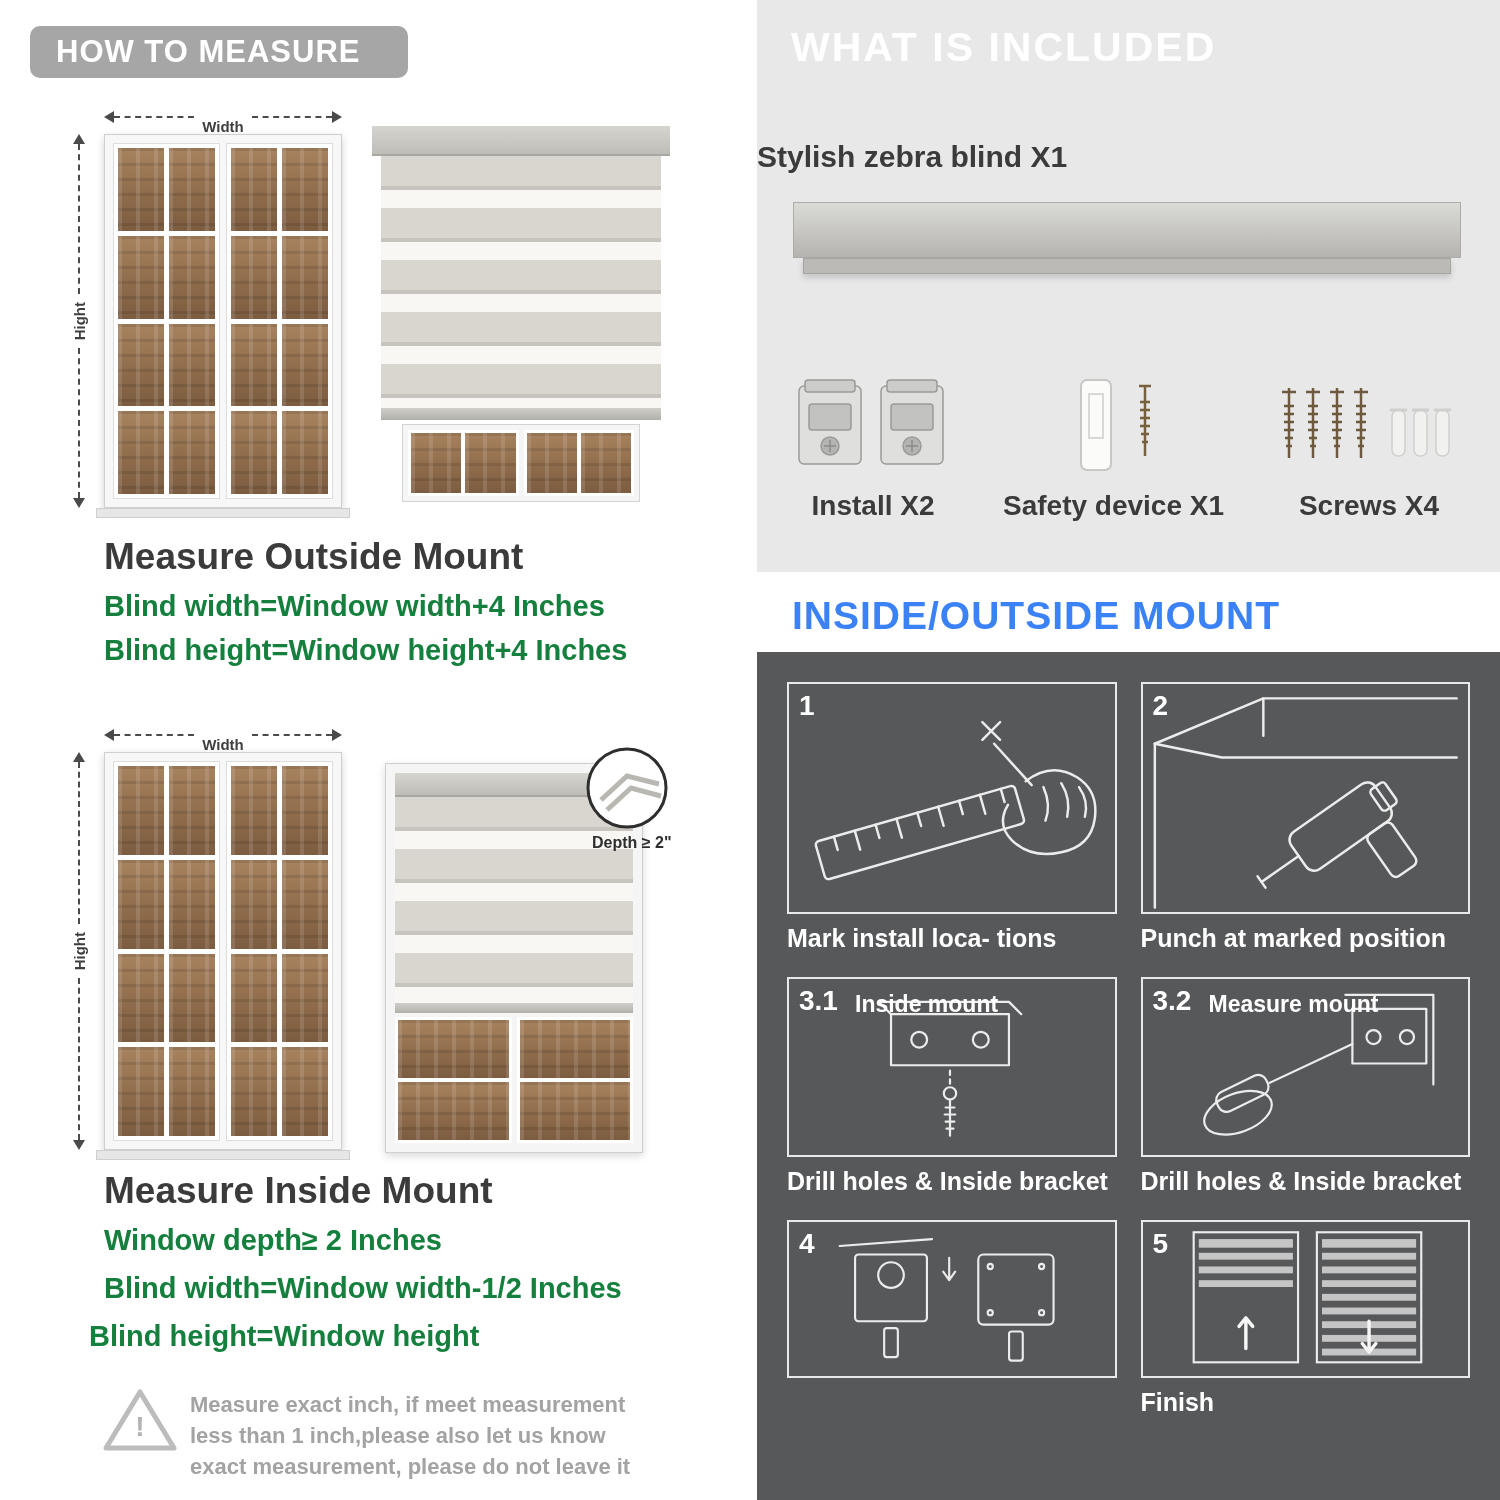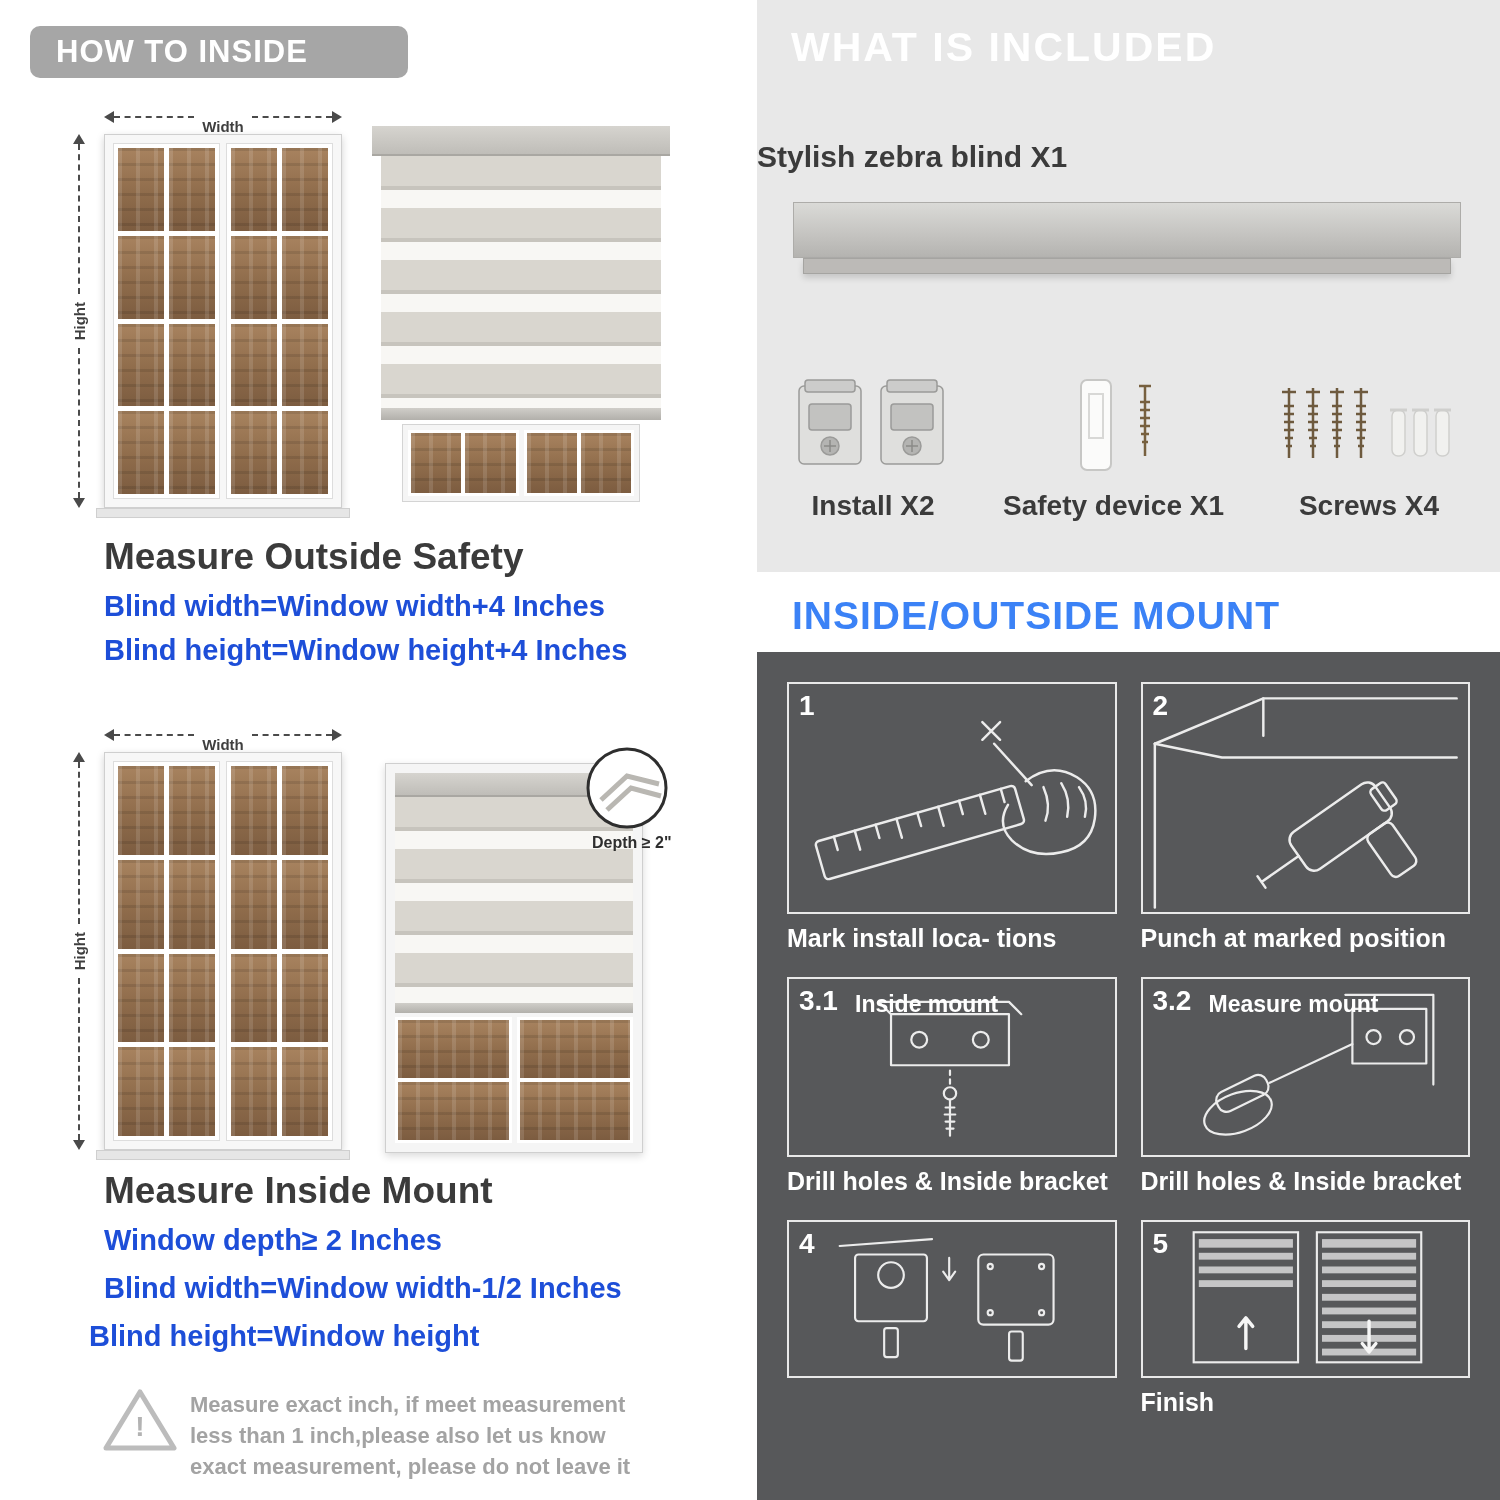--- a/index.html
+++ b/index.html
@@ -55,21 +55,21 @@
                 padding:9px;box-sizing:border-box;display:flex;flex-direction:column;}
   .blind-inside .zebra-head{height:22px;}
   .blind-inside .zebra-body{height:206px;}
   .blind-inside .zebra-foot{height:10px;}
   .bi-panes{flex:1;display:flex;gap:5px;margin-top:4px;}
 
   .depth-circle{position:absolute;left:585px;top:746px;width:84px;height:84px;}
   .depth-label{position:absolute;left:592px;top:834px;font-size:16px;font-weight:bold;color:#2e2e2e;}
 
   .h1{position:absolute;font-size:37px;font-weight:bold;color:#3b3b3b;}
-  .bodyline{position:absolute;font-size:29px;font-weight:bold;color:#1d4ed8;}
+  .bodyline{position:absolute;font-size:29px;font-weight:bold;color:#15803d;}
 
   .note-icon{position:absolute;left:102px;top:1386px;width:76px;height:68px;}
   .note-glyph{position:absolute;left:50%;top:60%;transform:translate(-50%,-50%);
               font-size:28px;font-weight:bold;color:#b3b3b3;}
   .note-text{position:absolute;left:190px;top:1390px;width:470px;font-size:22px;
              font-weight:bold;color:#a3a3a3;line-height:1.4;}
 
   
   .included-panel{position:absolute;left:757px;top:0;width:743px;height:572px;background:#e8e8e8;}
   .included-title{position:absolute;left:34px;top:24px;color:#fff;font-size:41px;
@@ -97,21 +97,21 @@
   .step .caption{color:#fff;font-size:25px;font-weight:bold;margin-top:10px;}
   .num{position:absolute;top:6px;left:10px;color:#fff;font-size:28px;font-weight:bold;z-index:2;}
   .inner-label{position:absolute;top:12px;left:66px;color:#fff;font-size:23px;font-weight:bold;z-index:2;}
   .box svg{position:absolute;left:0;top:0;width:100%;height:100%;}
 </style>
 </head>
 <body>
 
 <div class="canvas">
 
-  <div class="badge">HOW TO INSIDE</div>
+  <div class="badge">HOW TO MEASURE</div>
 
   <div class="h-arrow" style="left:104px;top:108px;width:238px;">
     <span class="ah left"></span>
     <span class="line"></span>
     <span class="lbl">Width</span>
     <span class="line"></span>
     <span class="ah right"></span>
   </div>
   <div class="v-arrow" style="left:70px;top:134px;height:374px;">
     <span class="ah up"></span>
@@ -153,21 +153,21 @@
           <div class="pane"></div>
           <div class="pane"></div>
         </div>
       <div class="mini-sash">
           <div class="pane"></div>
           <div class="pane"></div>
         </div>
     </div>
   </div>
 
-  <div class="h1" style="left:104px;top:536px;">Measure Outside Safety</div>
+  <div class="h1" style="left:104px;top:536px;">Measure Outside Mount</div>
   <div class="bodyline" style="left:104px;top:590px;">Blind width=Window width+4 Inches</div>
   <div class="bodyline" style="left:104px;top:634px;">Blind height=Window height+4 Inches</div>
 
   <div class="h-arrow" style="left:104px;top:726px;width:238px;">
     <span class="ah left"></span>
     <span class="line"></span>
     <span class="lbl">Width</span>
     <span class="line"></span>
     <span class="ah right"></span>
   </div>

